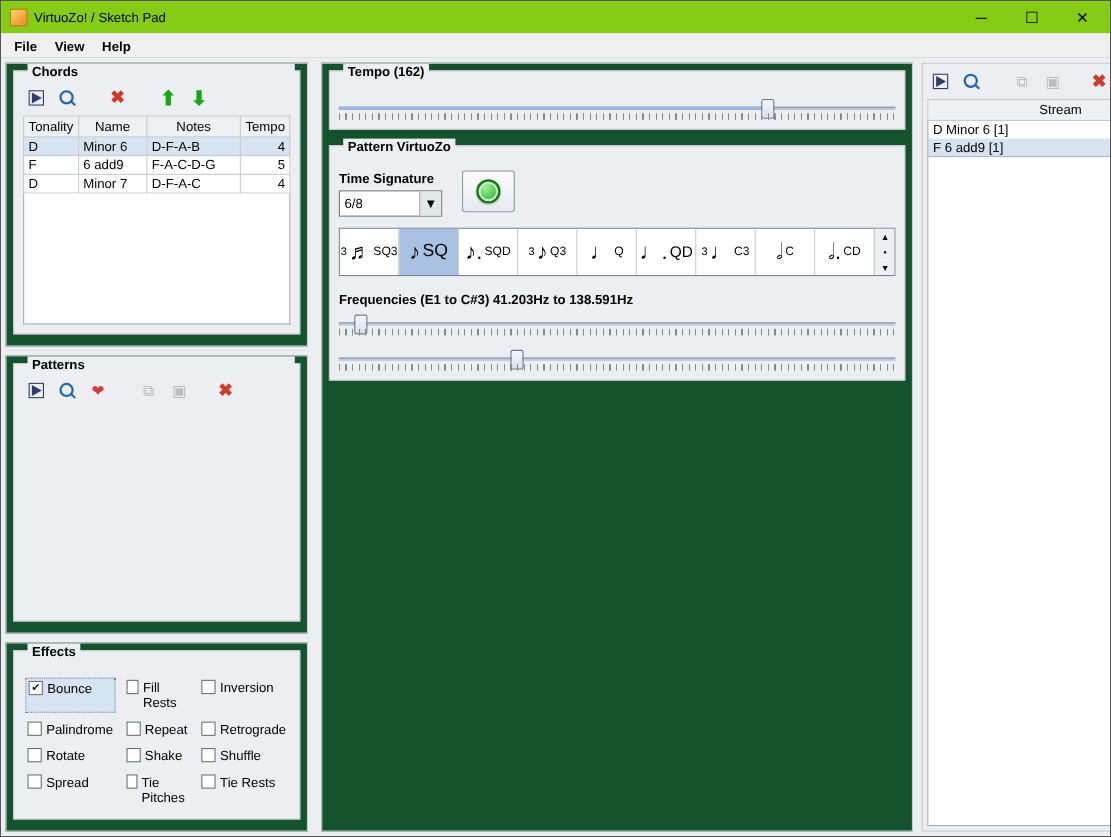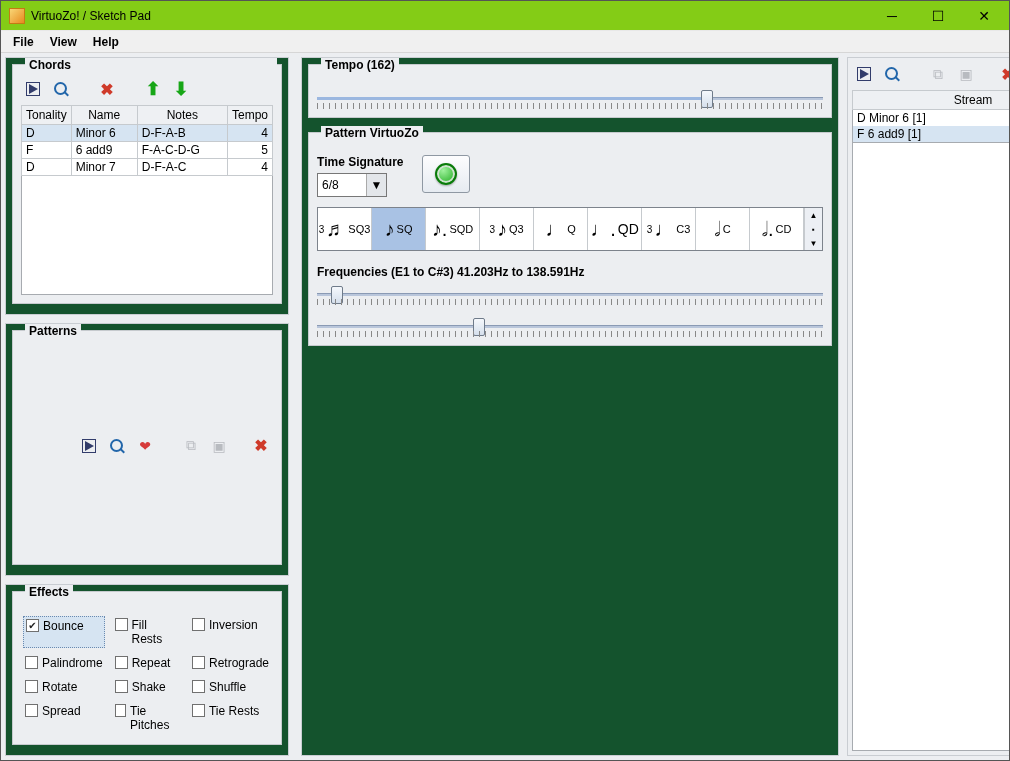--- a/index.html
+++ b/index.html
@@ -28,21 +28,21 @@
   .chk{width:13px;height:13px;border:1px solid #707070;background:#fff;display:inline-flex;align-items:center;justify-content:center;font-size:10px;line-height:1}
   .chk.on::after{content:"✔";font-size:10px;color:#222}
   .effgrid{display:grid;grid-template-columns:repeat(3,1fr);gap:6px 8px;padding:2px}
   .effcell{display:flex;align-items:flex-start;gap:4px;padding:2px}
   .effcell.sel{background:#d6e4f2;border:1px dotted #6a8ab0}
   .slider{position:relative;height:22px}
   .track{position:absolute;left:0;right:0;top:10px;height:3px;background:#b9c6db;border-top:1px solid #8a9ab4}
   .trackfill{position:absolute;top:10px;height:3px;background:#9bb7e0}
   .thumb{position:absolute;top:3px;width:12px;height:18px;border:1px solid #6f7b8a;border-radius:2px;background:linear-gradient(#f5f8fc,#d5dfec);transform:translateX(-50%)}
   .ticks{position:absolute;left:0;right:0;top:16px;height:6px;background:repeating-linear-gradient(90deg,#888 0 1px,transparent 1px 6px)}
-  .combo{display:flex;border:1px solid #777;background:#fff;height:24px;width:70px}
+  .combo{display:flex;border:1px solid #777;background:#fff;height:24px;width:94px}
   .combo span{flex:1;padding:4px}
   .combo .ar{width:20px;background:#e3e6ea;display:flex;align-items:center;justify-content:center;border-left:1px solid #aaa}
   .gobtn{width:48px;height:38px;background:linear-gradient(#fdfdfe,#e6ebf1);border:1px solid #8f98a3;border-radius:3px;display:flex;align-items:center;justify-content:center}
   .gobtn .g{width:22px;height:22px;border-radius:50%;background:radial-gradient(circle at 35% 30%,#9ff29d,#17a617);border:2px solid #0a7a0a;box-shadow:0 0 0 2px #cfe3cf inset,0 1px 2px rgba(0,0,0,.3)}
   .durbox{display:flex;align-items:stretch;border:1px solid #7d838c;background:#fff;height:44px}
   .dur{flex:1;display:flex;align-items:center;justify-content:center;gap:2px;border-right:1px solid #c6cace;min-width:54px}
   .dur.sel{background:#a9c2e4}
   .spin{width:18px;display:flex;flex-direction:column;border-left:1px solid #c6cace}
   .spin div{flex:1;display:flex;align-items:center;justify-content:center;font-size:8px;background:#eceff4}
   .note{font-size:20px;line-height:1}
@@ -134,21 +134,21 @@
               <td>D-F-A-C</td>
               <td style="text-align:right">4</td>
             </tr>
           </tbody>
         </table>
         <div class="listbox" style="flex:1;border-top:none"></div>
       </div>
     </div>
 
     <div class="pane" style="flex:1;display:flex;flex-direction:column">
-      <div class="fieldset" style="flex:1;display:flex;flex-direction:row">
+      <div class="fieldset" style="flex:1;display:flex;flex-direction:column">
         <span class="legend">Patterns</span>
         <div class="toolbar">
           <div class="tbtn">
               <span class="playbox">
                 <span class="playico"></span>
               </span>
             </div>
           <div class="tbtn">
               <span class="mag"></span>
             </div>
@@ -252,21 +252,21 @@
 
         <div style="height:10px"></div>
         <div class="durbox" id="durbox">
             <div class="dur">
               <sup style="font-size:10px;vertical-align:top">3</sup>
               <span class="note">♬</span>
               <span style="font-size:11px">SQ3</span>
             </div>
             <div class="dur sel">
               <span class="note">♪</span>
-              <span style="font-size:11px">SQ</span>
+              <span style="font-size:16px">SQ</span>
             </div>
             <div class="dur">
               <span class="note">♪.</span>
               <span style="font-size:11px">SQD</span>
             </div>
             <div class="dur">
               <sup style="font-size:10px;vertical-align:top">3</sup>
               <span class="note">♪</span>
               <span style="font-size:11px">Q3</span>
             </div>

